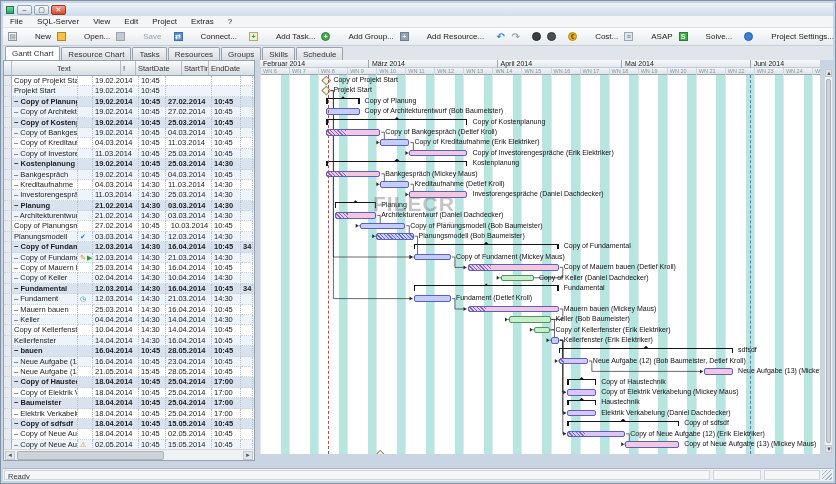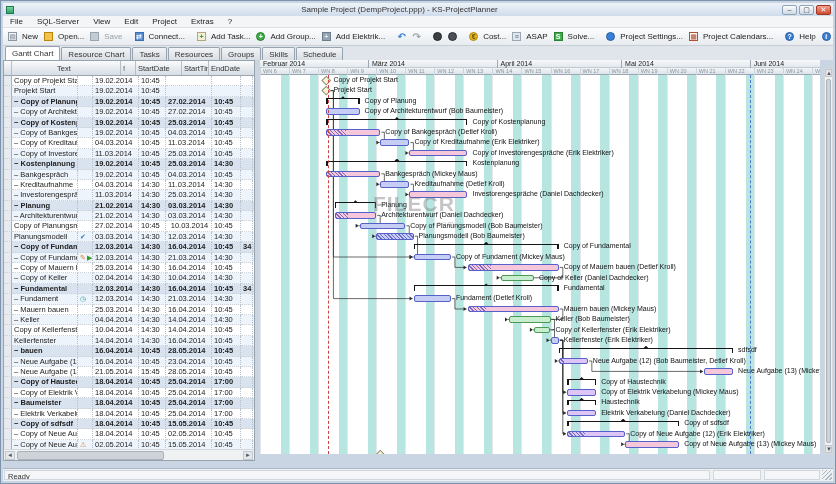--- a/index.html
+++ b/index.html
@@ -18,21 +18,21 @@
 
   
   #menubar { position:absolute; left:2px; top:15px; right:2px; height:12px; background:#f3f5f7;
     border-bottom:1px solid #dde2e8; display:flex; align-items:center; font-size:8px; color:#222; }
   .menuitem { padding:0 7px; height:100%; line-height:12px; }
 
   
   #toolbar { position:absolute; left:2px; top:27px; right:2px; height:18px;
     background:linear-gradient(#fcfdfe,#e7ebef); border-bottom:1px solid #c9cfd6;
     display:flex; align-items:center; font-size:8px; color:#222; padding-left:2px; white-space:nowrap; }
-  .tbtn { display:flex; align-items:center; gap:5px; padding:1px 3px; border-radius:2px; }
+  .tbtn { display:flex; align-items:center; gap:18px; padding:1px 3px; border-radius:2px; }
   .tbtn.disabled { color:#9aa2aa; }
   .tbsep { width:1px; height:12px; background:#c2c8ce; margin:0 3px; }
   .tbic { width:9px; height:9px; display:inline-flex; align-items:center; justify-content:center;
     font-size:7px; line-height:9px; font-weight:bold; }
 
   
   #tabbar { position:absolute; left:2px; top:45px; right:2px; height:14px; background:#dfe5ea;
     display:flex; align-items:flex-end; font-size:8px; padding-left:2px; }
   .tab { padding:1px 6px 1px; margin-right:1px; border:1px solid #96a2ae; border-bottom:none;
     background:linear-gradient(#f2f4f6,#d9dee3); color:#333; border-radius:2px 2px 0 0; height:13px; line-height:11px; }
@@ -102,21 +102,20 @@
   #watermark { position:absolute; left:372px; top:193px; color:rgba(110,110,115,.40);
     font-size:21px; font-weight:bold; letter-spacing:1px; z-index:50; line-height:20px; }
   #watermark .wm2 { display:block; font-size:8px; text-align:right; font-weight:normal; }
 </style>
 </head>
 <body>
 
 <div id="win">
   <div id="titlebar">
     <div id="appicon"></div>
-    <div id="title">Sample Project (DempProject.ppp) - KS-ProjectPlanner</div>
     <div class="winbtn">–</div>
     <div class="winbtn">▢</div>
     <div class="winbtn close">✕</div>
   </div>
   <div id="menubar">
       <div class="menuitem">File</div>
       <div class="menuitem">SQL-Server</div>
       <div class="menuitem">View</div>
       <div class="menuitem">Edit</div>
       <div class="menuitem">Project</div>
@@ -145,21 +144,21 @@
       <div class="tbtn">
         <span class="tbic" style="background: rgb(245, 239, 213); border: 1px solid rgb(176, 168, 120); color: rgb(47, 158, 63);">+</span>
         <span>Add Task...</span>
       </div>
       <div class="tbtn">
         <span class="tbic" style="background: rgb(63, 174, 73); border: 1px solid rgb(43, 127, 51); border-radius: 50%; color: rgb(255, 255, 255);">+</span>
         <span>Add Group...</span>
       </div>
       <div class="tbtn">
         <span class="tbic" style="background: rgb(147, 163, 179); border: 1px solid rgb(109, 125, 141); color: rgb(223, 240, 223);">+</span>
-        <span>Add Elektrik...</span>
+        <span>Add Resource...</span>
       </div>
       <div class="tbsep"></div>
       <div class="tbtn">
         <span class="tbic" style="color: rgb(58, 127, 213); font-size: 10px;">↶</span>
       </div>
       <div class="tbtn">
         <span class="tbic" style="color: rgb(154, 162, 170); font-size: 10px;">↷</span>
       </div>
       <div class="tbsep"></div>
       <div class="tbtn">

